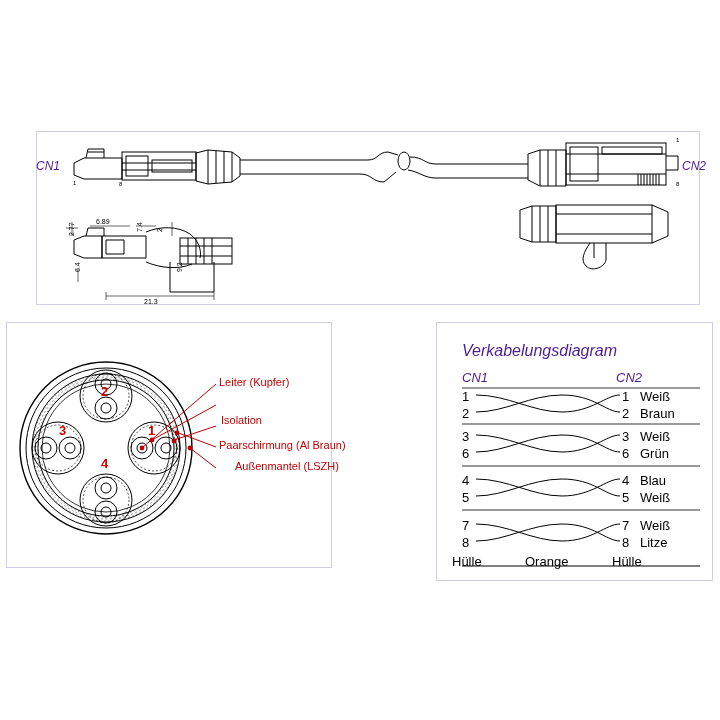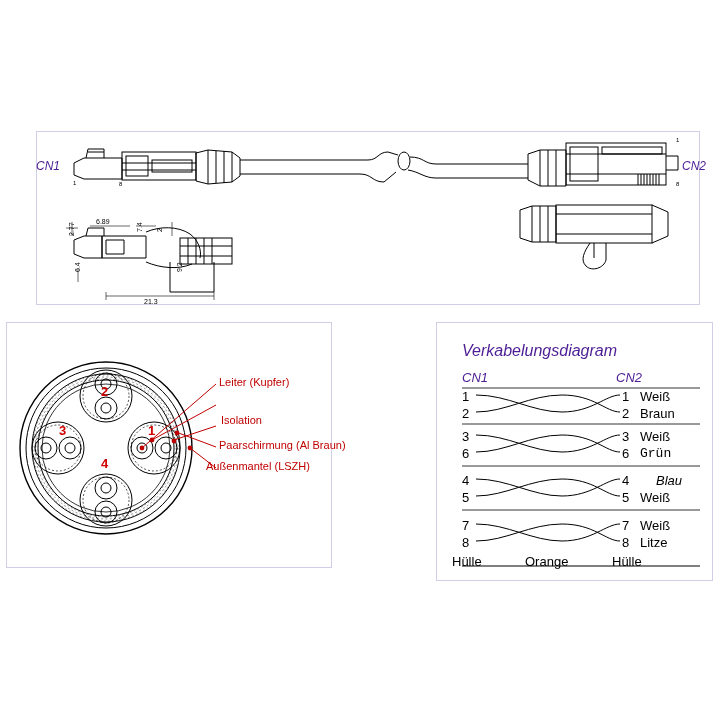--- a/index.html
+++ b/index.html
@@ -266,21 +266,21 @@
   </svg>
 
   <div class="num-red" style="left:101px; top:384px;">2</div>
   <div class="num-red" style="left:59px; top:423px;">3</div>
   <div class="num-red" style="left:148px; top:423px;">1</div>
   <div class="num-red" style="left:101px; top:456px;">4</div>
 
   <div class="lbl-red" style="left:219px; top:376px;">Leiter (Kupfer)</div>
   <div class="lbl-red" style="left:221px; top:397px;margin-top:17px;">Isolation</div>
   <div class="lbl-red" style="left:219px; top:439px;">Paarschirmung (Al Braun)</div>
-  <div class="lbl-red" style="left:206px; top:460px;">Außenmantel (LSZH)</div>
+  <div class="lbl-red" style="left:235px; top:460px;">Außenmantel (LSZH)</div>
 
   <div class="panel" id="panel-wiring"></div>
 
   <div class="lbl" style="left:462px; top:342px; font-size:16px;">Verkabelungsdiagram</div>
   <div class="lbl" style="left:462px; top:370px; font-size:13px;">CN1</div>
   <div class="lbl" style="left:616px; top:370px; font-size:13px;">CN2</div>
 
   <svg width="720" height="720">
     <g fill="none" stroke="#000" stroke-width="1">
 
@@ -312,27 +312,27 @@
   <div class="lbl-wire" style="left:622px; top:389px;">1</div>
   <div class="lbl-wire" style="left:622px; top:406px;">2</div>
   <div class="lbl-wire" style="left:640px; top:389px;">Weiß</div>
   <div class="lbl-wire" style="left:640px; top:406px;">Braun</div>
 
   <div class="lbl-wire" style="left:462px; top:429px;">3</div>
   <div class="lbl-wire" style="left:462px; top:446px;">6</div>
   <div class="lbl-wire" style="left:622px; top:429px;">3</div>
   <div class="lbl-wire" style="left:622px; top:446px;">6</div>
   <div class="lbl-wire" style="left:640px; top:429px;">Weiß</div>
-  <div class="lbl-wire" style="left:640px; top:446px;font-family:Liberation Mono, monospace;">Grün</div>
+  <div class="lbl-wire" style="left:640px; top:446px;">Grün</div>
 
   <div class="lbl-wire" style="left:462px; top:473px;">4</div>
   <div class="lbl-wire" style="left:462px; top:490px;">5</div>
   <div class="lbl-wire" style="left:622px; top:473px;">4</div>
   <div class="lbl-wire" style="left:622px; top:490px;">5</div>
-  <div class="lbl-wire" style="left:656px; top:473px;font-style:italic;">Blau</div>
+  <div class="lbl-wire" style="left:640px; top:473px;">Blau</div>
   <div class="lbl-wire" style="left:640px; top:490px;">Weiß</div>
 
   <div class="lbl-wire" style="left:462px; top:518px;">7</div>
   <div class="lbl-wire" style="left:462px; top:535px;">8</div>
   <div class="lbl-wire" style="left:622px; top:518px;">7</div>
   <div class="lbl-wire" style="left:622px; top:535px;">8</div>
   <div class="lbl-wire" style="left:640px; top:518px;">Weiß</div>
   <div class="lbl-wire" style="left:640px; top:535px;">Litze</div>
 
   <div class="lbl-wire" style="left:452px; top:554px;">Hülle</div>

